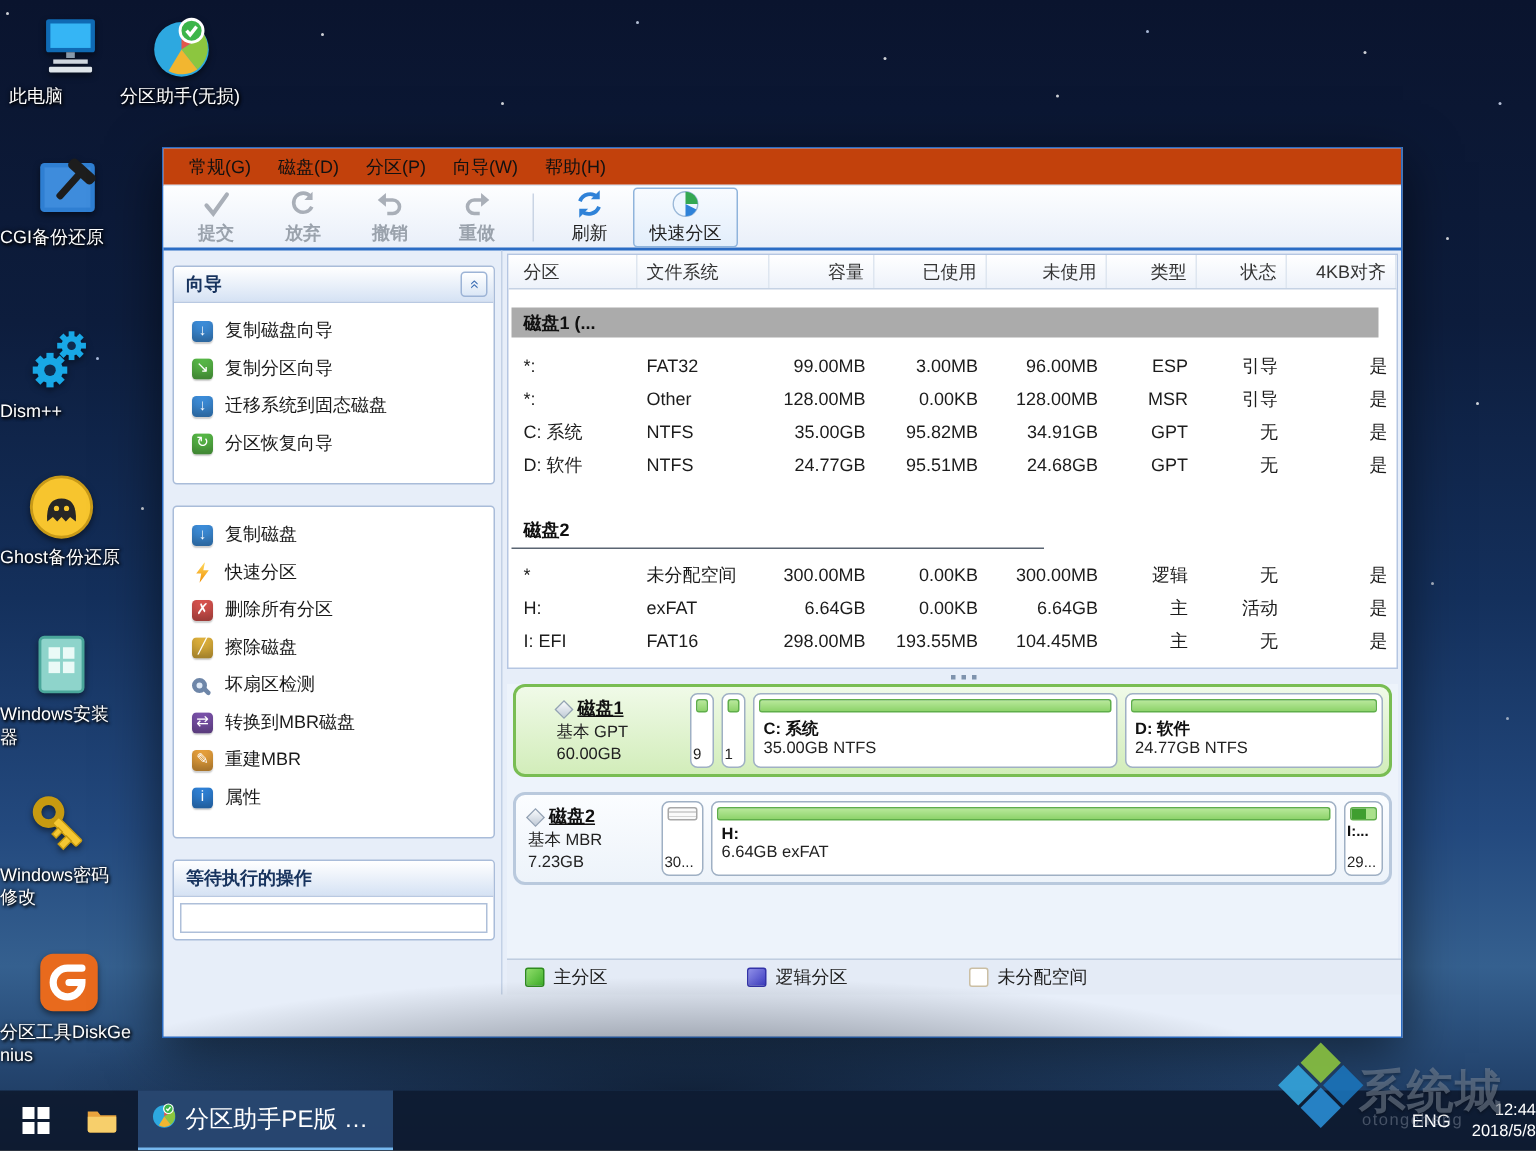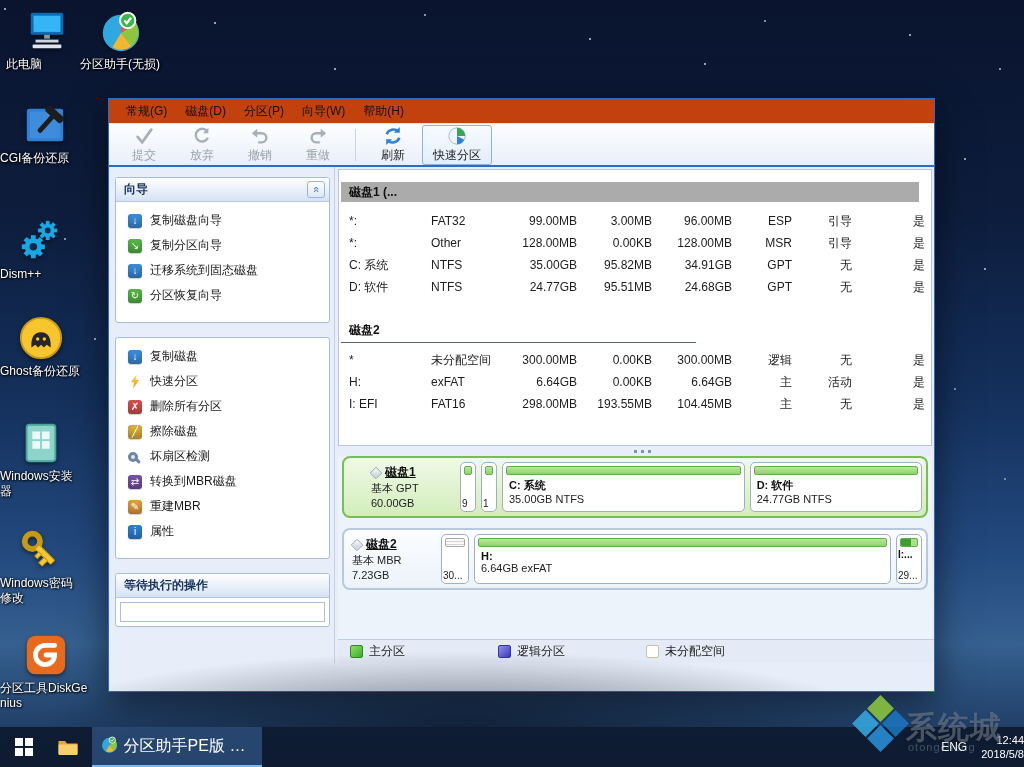--- a/index.html
+++ b/index.html
@@ -31,21 +31,21 @@
   .win-btn{width:40px;height:26px;color:#fff;font-size:13px;display:flex;align-items:center;justify-content:center;cursor:pointer;}
   .menubar{height:25px;background:#c2410c;border-bottom:1px solid #dde6f2;display:flex;align-items:center;padding-left:8px;}
   .menu-item{font-size:12px;color:#111;padding:3px 9px;cursor:pointer;}
   .toolbar{height:43px;background:linear-gradient(180deg,#fdfeff,#e9eff9);border-bottom:2px solid #2b6cc4;
     display:flex;align-items:center;padding:0 6px;}
   .tool-btn{width:58px;height:40px;display:flex;flex-direction:column;align-items:center;justify-content:center;
     gap:1px;cursor:pointer;border:1px solid transparent;border-radius:3px;}
   .tool-btn .t-ico{width:20px;height:20px;}
   .tool-btn .t-ico svg{width:100%;height:100%;display:block;}
   .tool-btn .t-label{font-size:12px;color:#222;}
-  .tool-btn.disabled .t-label{color:#9aa2ac;}
+  .tool-btn.disabled .t-label{color:#9aa2ac;font-weight:bold;}
   .tool-btn.active{border:1px solid #8fb4dc;background:linear-gradient(180deg,#f8fbff,#e2eefb);width:70px;}
   .tool-sep{width:1px;height:32px;background:#c9d4e4;margin:0 8px;}
   .client{position:relative;height:496px;}
   .v-divider{position:absolute;left:225px;top:0;bottom:0;width:1px;background:#c3d1e6;}
   
   .sidebar{position:absolute;left:6px;top:10px;width:215px;}
   .panel{background:#fff;border:1px solid #a9bcd9;border-radius:3px;margin-bottom:14px;overflow:hidden;}
   .panel-header{height:24px;background:linear-gradient(180deg,#ffffff,#d5e2f4);border-bottom:1px solid #b9c9e2;
     display:flex;align-items:center;padding:0 4px 0 8px;}
   .panel-title{font-size:12px;font-weight:bold;color:#17335e;flex:1;}
@@ -388,20 +388,30 @@
             </div>
           </section>
           <section class="panel panel--pending">
             <div class="panel-header">
               <span class="panel-title">等待执行的操作</span>
             </div>
             <div class="panel-body"></div>
           </section>
         </div>
       <div class="table-area">
+        <div class="thead" id="thead">
+            <span class="th">分区</span>
+            <span class="th">文件系统</span>
+            <span class="th num">容量</span>
+            <span class="th num">已使用</span>
+            <span class="th num">未使用</span>
+            <span class="th num">类型</span>
+            <span class="th num">状态</span>
+            <span class="th num">4KB对齐</span>
+          </div>
         <div class="tbody" id="tbody">
             <div class="group-header selected">磁盘1 (...</div>
             <div class="trow">
               <span class="td">*:</span>
               <span class="td">FAT32</span>
               <span class="td num">99.00MB</span>
               <span class="td num">3.00MB</span>
               <span class="td num">96.00MB</span>
               <span class="td num">ESP</span>
               <span class="td num">引导</span>

